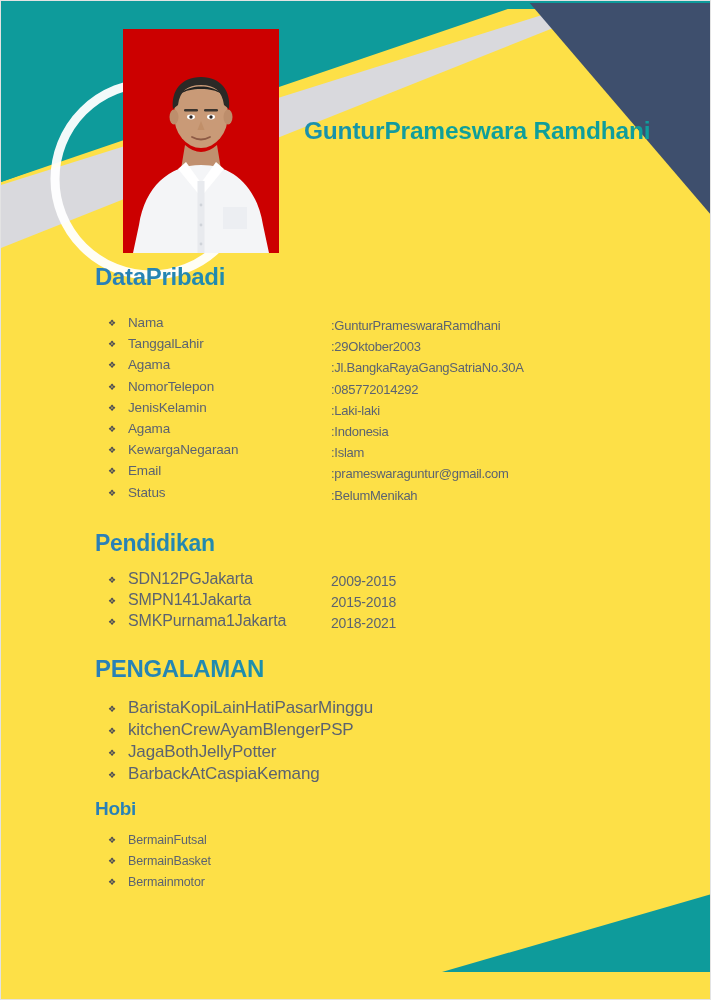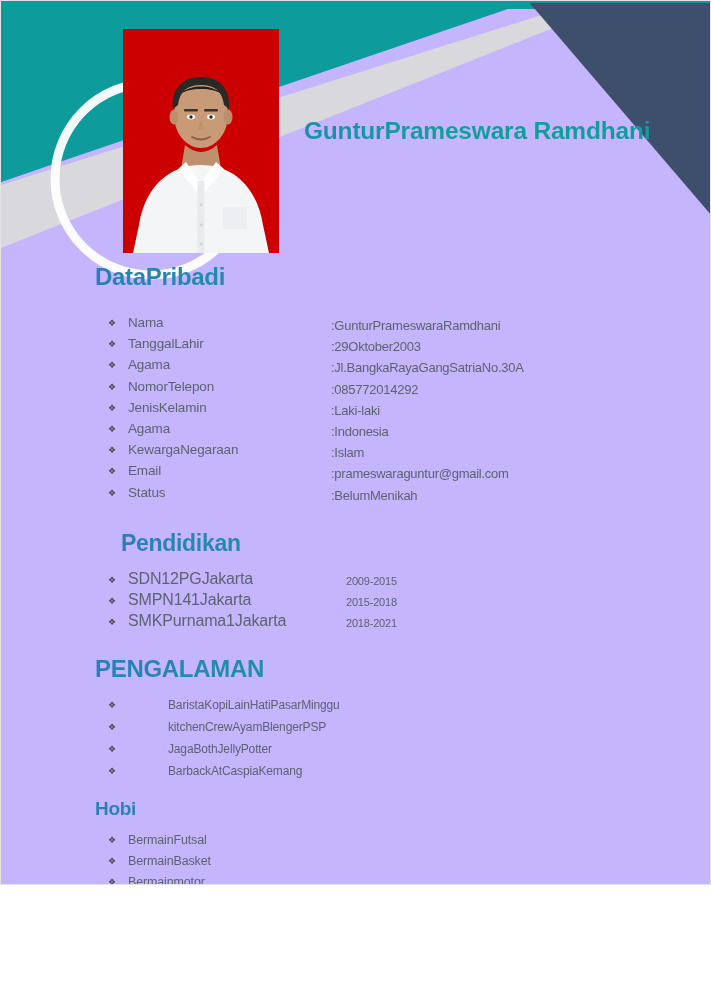--- a/index.html
+++ b/index.html
@@ -8,22 +8,22 @@
     padding: 0;
     background: #ffffff;
   }
   body {
     font-family: "Liberation Sans", sans-serif;
   }
 
   #page {
     position: relative;
     width: 711px;
-    height: 885px;
-    background: #c4b5fd;
+    height: 1000px;
+    background: #fde047;
     overflow: hidden;
     box-sizing: border-box;
     border: 1px solid #e3e3e3;
   }
 
   
   .deco {
     position: absolute;
     top: 0;
     left: 0;
@@ -77,21 +77,21 @@
     color: #0fa098;
     font-weight: bold;
     letter-spacing: -0.3px;
     background: linear-gradient(90deg, #2a7fb8 0%, #0fa39a 60%, #0fa89c 100%);
     -webkit-background-clip: text;
     background-clip: text;
     -webkit-text-fill-color: transparent;
   }
 
   #title-data-pribadi { font-size: 24px; margin: 0 0 24px 94px; }
-  #title-pendidikan   { font-size: 23px; margin: 0 0 13px 120px; }
+  #title-pendidikan   { font-size: 23px; margin: 0 0 13px 94px; }
   #title-pengalaman   { font-size: 24px; margin: 0 0 15px 94px; }
   #title-hobi         { font-size: 19px; margin: 0 0 13px 94px; }
 
   
   .row {
     position: relative;
     display: flex;
     align-items: baseline;
     min-height: 21px;
   }
@@ -139,29 +139,28 @@
   #pendidikan-grid .row { height: 21px; }
   #pendidikan-grid .label { font-size: 16px; }
   #edu-years {
     position: absolute;
     left: 330px;
     top: 1px;
     width: 200px;
   }
   #edu-years .year {
     color: #5c6370;
-    font-size: 11px;
+    font-size: 14px;
     letter-spacing: -0.2px;
     height: 21px;
     line-height: 21px;
-    margin-left: 15px;
   }
 
   #pengalaman-list .row { height: 22px; }
-  #pengalaman-list .label { font-size: 12px; margin-left: 40px; }
+  #pengalaman-list .label { font-size: 17px; }
   #hobi-list .row { height: 21px; }
   #hobi-list .label { font-size: 12.5px; }
   .sp-2 { height: 24px; }
   .sp-3 { height: 12px; }
   .sp-4 { height: 22px; }
 </style>
 </head>
 <body>
 
 <div id="page">

